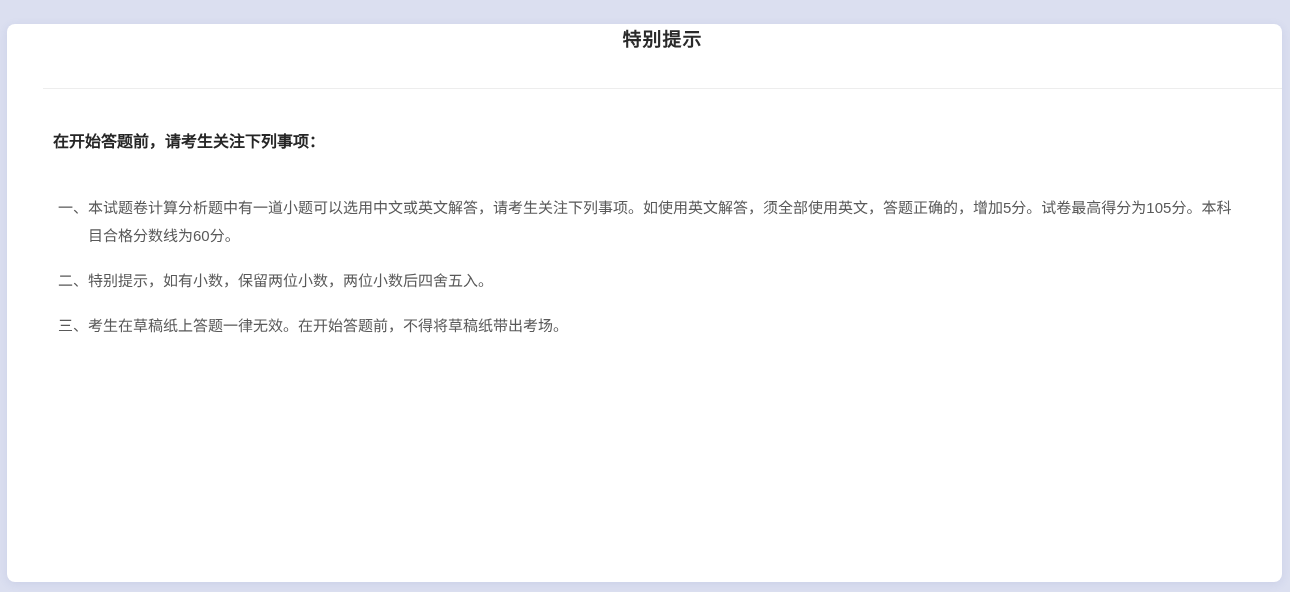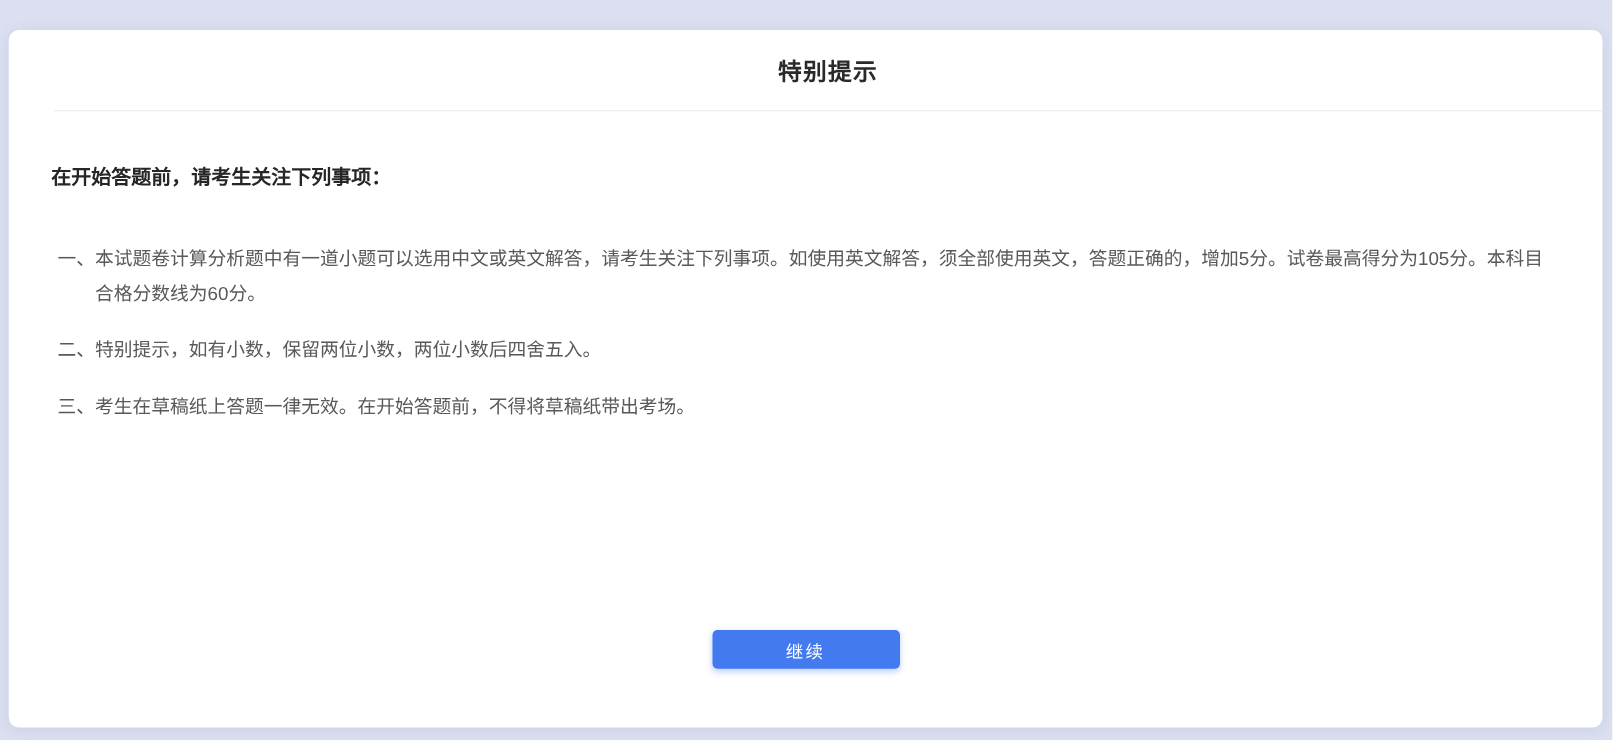--- a/index.html
+++ b/index.html
@@ -21,33 +21,33 @@
     top: 24px;
     right: 8px;
     bottom: 10px;
     background: #ffffff;
     border-radius: 8px;
     box-shadow: 0 2px 10px rgba(60, 80, 160, 0.10);
   }
   .dialog-header {
     height: 65px;
     display: flex;
-    align-items: center;
+    align-items: flex-start;
     justify-content: center;
     border-bottom: 1px solid #ededed;
     margin-left: 36px;
   }
   .dialog-title {
     font-size: 19px;
     font-weight: bold;
     color: #2a2a2a;
     letter-spacing: 1px;
   }
   .dialog-body {
-    padding: 39px 46px 0 34px;
+    padding: 39px 46px 0 46px;
   }
   .notice-intro {
     font-size: 16px;
     font-weight: bold;
     color: #262626;
   }
   .notice-list {
     margin-top: 42px;
   }
   .notice-item {
@@ -113,16 +113,15 @@
         </div>
 
         <div class="notice-item">
           <span class="notice-marker">三、</span>
           <span class="notice-text">考生在草稿纸上答题一律无效。在开始答题前，不得将草稿纸带出考场。</span>
         </div>
 
       </div>
     </div>
 
-    <button class="continue-button">继续</button>
 
   </div>
 </div>
 
 </body></html>

